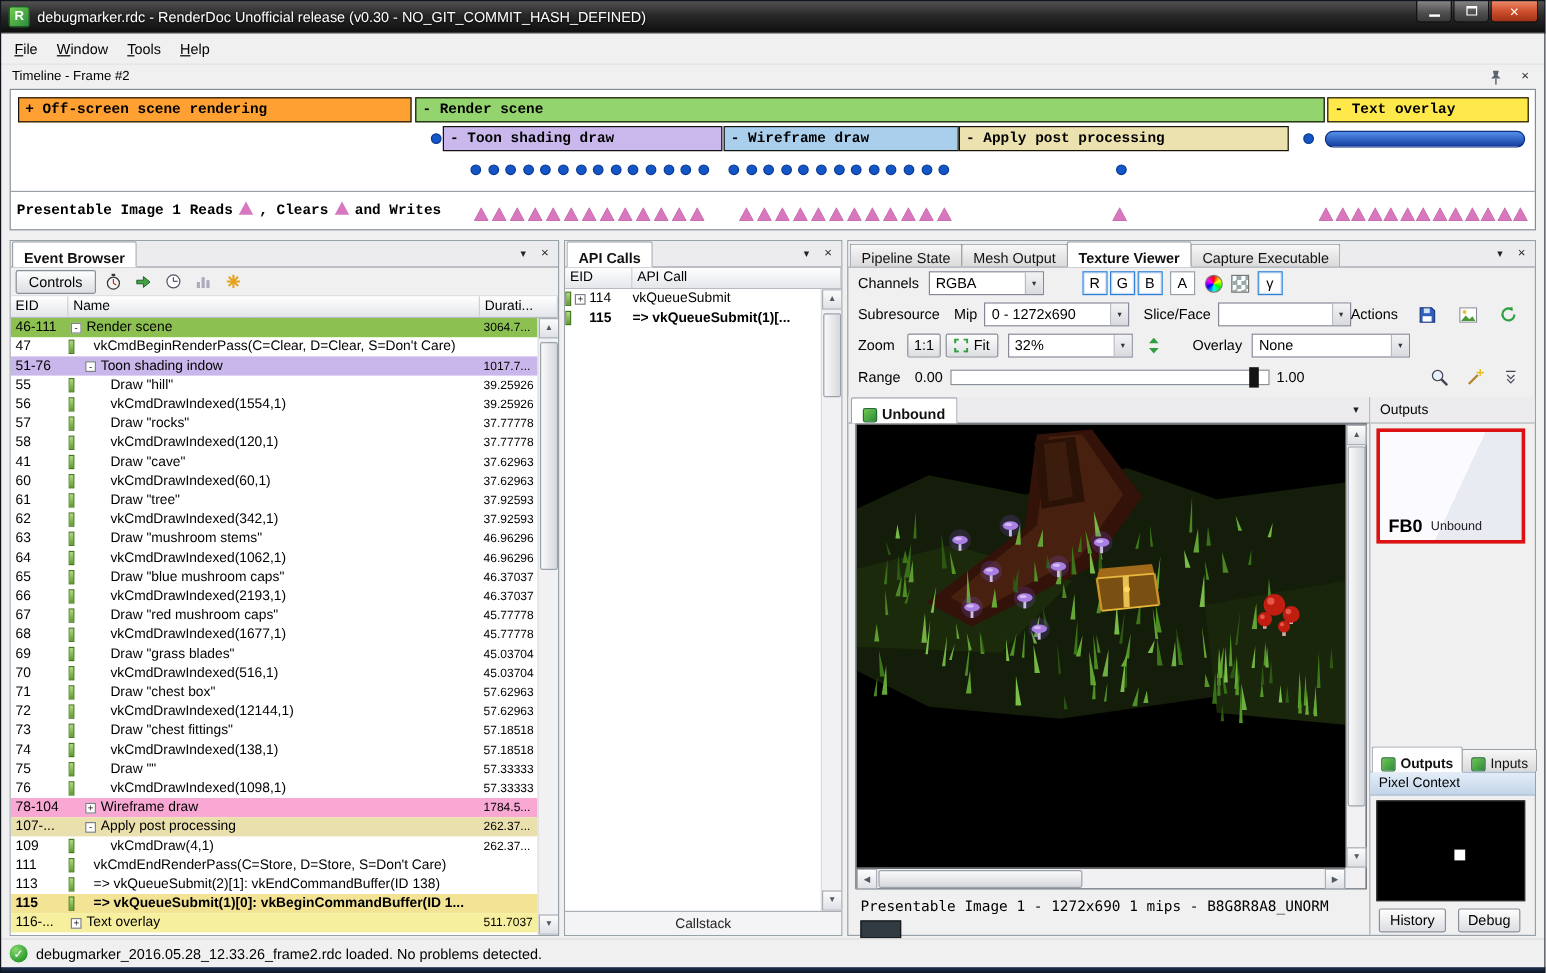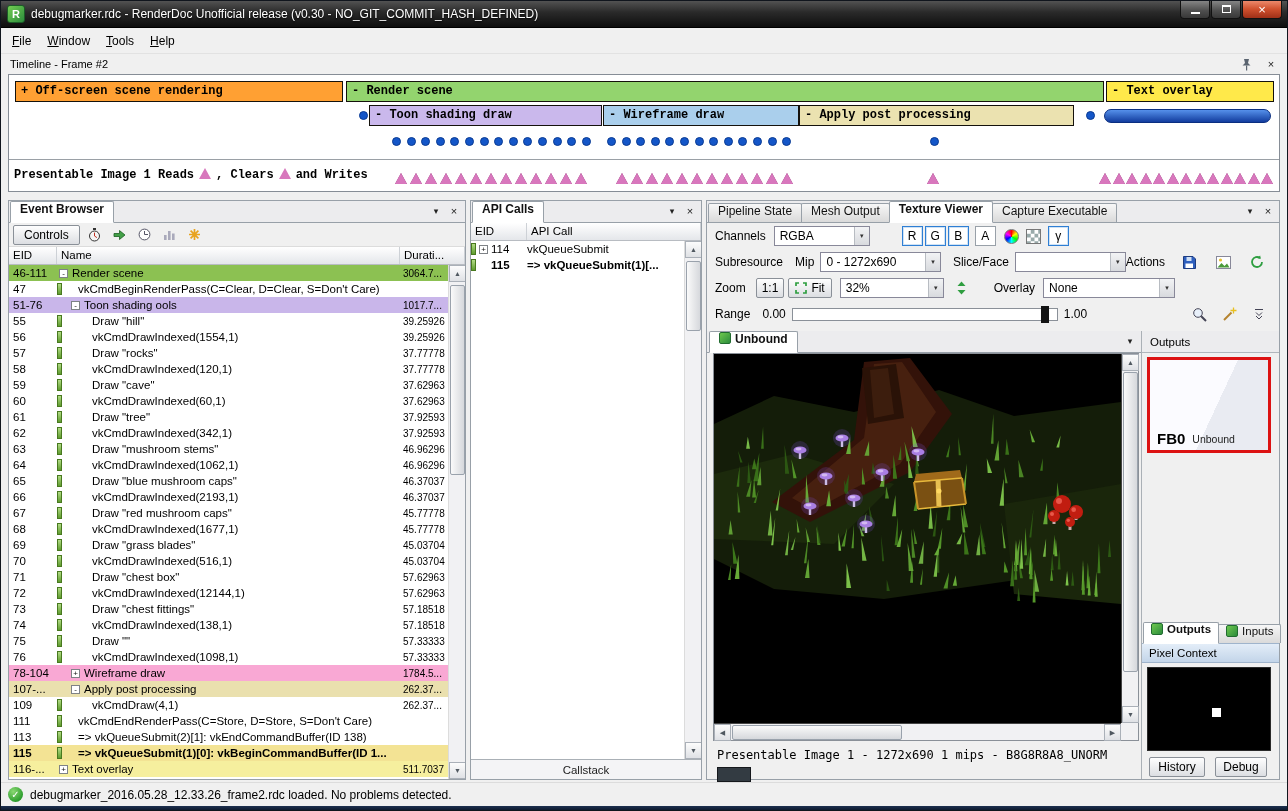--- a/index.html
+++ b/index.html
@@ -34,21 +34,21 @@
 .tri{position:absolute;width:0;height:0;border-left:6px solid transparent;border-right:6px solid transparent;border-bottom:11px solid #d877bd;filter:drop-shadow(0 0 0.5px #7e2a66)}
 .tri-inline{display:inline-block;width:0;height:0;border-left:6px solid transparent;border-right:6px solid transparent;border-bottom:11px solid #d877bd;margin:0 5px;vertical-align:-1px}
 
 
 .panel{position:absolute;background:#fff;border:1px solid #98a0a8}
 #eb-panel{left:8px;top:200px;width:458px;height:580px}
 #api-panel{left:470px;top:200px;width:232px;height:580px}
 #tv-panel{left:706px;top:200px;width:574px;height:580px;background:#f0f0f0}
 .tabstrip{display:flex;align-items:flex-end;height:22px;background:#ececee;border-bottom:1px solid #98a0a8;padding-left:1px;position:relative}
 .tabs-host{display:flex;align-items:flex-end}
-.tab{height:19px;display:flex;align-items:flex-start;gap:4px;padding:0 9px;font-size:12px;color:#111;background:linear-gradient(#f7f7f7,#dadada);border:1px solid #98a0a8;border-bottom:none;border-radius:2px 2px 0 0;margin-right:-1px;white-space:nowrap}
+.tab{height:19px;display:flex;align-items:flex-end;gap:4px;padding:0 9px;font-size:12px;color:#111;background:linear-gradient(#f7f7f7,#dadada);border:1px solid #98a0a8;border-bottom:none;border-radius:2px 2px 0 0;margin-right:-1px;white-space:nowrap}
 .tab.active{height:22px;background:#fff;font-weight:bold;margin-bottom:-1px;z-index:2;border-bottom:1px solid #fff}
 .strip-ctrl{margin-left:auto;display:flex;align-items:center;gap:4px;padding:0 4px 4px 0}
 .sbtn{font-size:9px;color:#222;width:14px;height:14px;display:flex;align-items:center;justify-content:center}
 .toolbar{display:flex;align-items:center;gap:5px;height:24px;background:#f0f0f0;border-bottom:1px solid #dcdcdc;padding:0 4px}
 .btn{border:1px solid #8a9098;background:linear-gradient(#fefefe,#dcdee2);border-radius:2px;font-size:12px;padding:1px 10px;height:20px;display:inline-flex;align-items:center;gap:4px;color:#000}
 .ibtn{width:20px;height:20px;display:inline-flex;align-items:center;justify-content:center}
 
 
 .gridhead{display:flex;height:18px;background:linear-gradient(#ffffff,#e4e6ea);border-bottom:1px solid #b8bcc2;font-size:11.5px}
 .gridhead>div{padding:2px 0 0 4px;border-right:1px solid #cdd1d6;overflow:hidden;white-space:nowrap}
@@ -320,21 +320,21 @@
             <span>vkCmdBeginRenderPass(C=Clear, D=Clear, S=Don't Care)</span>
           </div>
           <div class="cell-dur"></div>
         </div>
 
         <div class="erow r-lav ind1">
           <div class="cell-eid">51-76</div>
           <div class="cell-name">
             <span class="sp"></span>
             <span class="exp">-</span>
-            <span>Toon shading ools</span>
+            <span>Toon shading indow</span>
           </div>
           <div class="cell-dur">1017.7...</div>
         </div>
 
         <div class="erow ind2 hasbar">
           <div class="cell-eid">55</div>
           <div class="cell-name">
             <span class="gbar"></span>
             <span class="sp"></span>
             <span>Draw "hill"</span>
@@ -366,21 +366,21 @@
           <div class="cell-eid">58</div>
           <div class="cell-name">
             <span class="gbar"></span>
             <span class="sp"></span>
             <span>vkCmdDrawIndexed(120,1)</span>
           </div>
           <div class="cell-dur">37.77778</div>
         </div>
 
         <div class="erow ind2 hasbar">
-          <div class="cell-eid">59</div>
+          <div class="cell-eid">41</div>
           <div class="cell-name">
             <span class="gbar"></span>
             <span class="sp"></span>
             <span>Draw "cave"</span>
           </div>
           <div class="cell-dur">37.62963</div>
         </div>
 
         <div class="erow ind2 hasbar">
           <div class="cell-eid">60</div>

